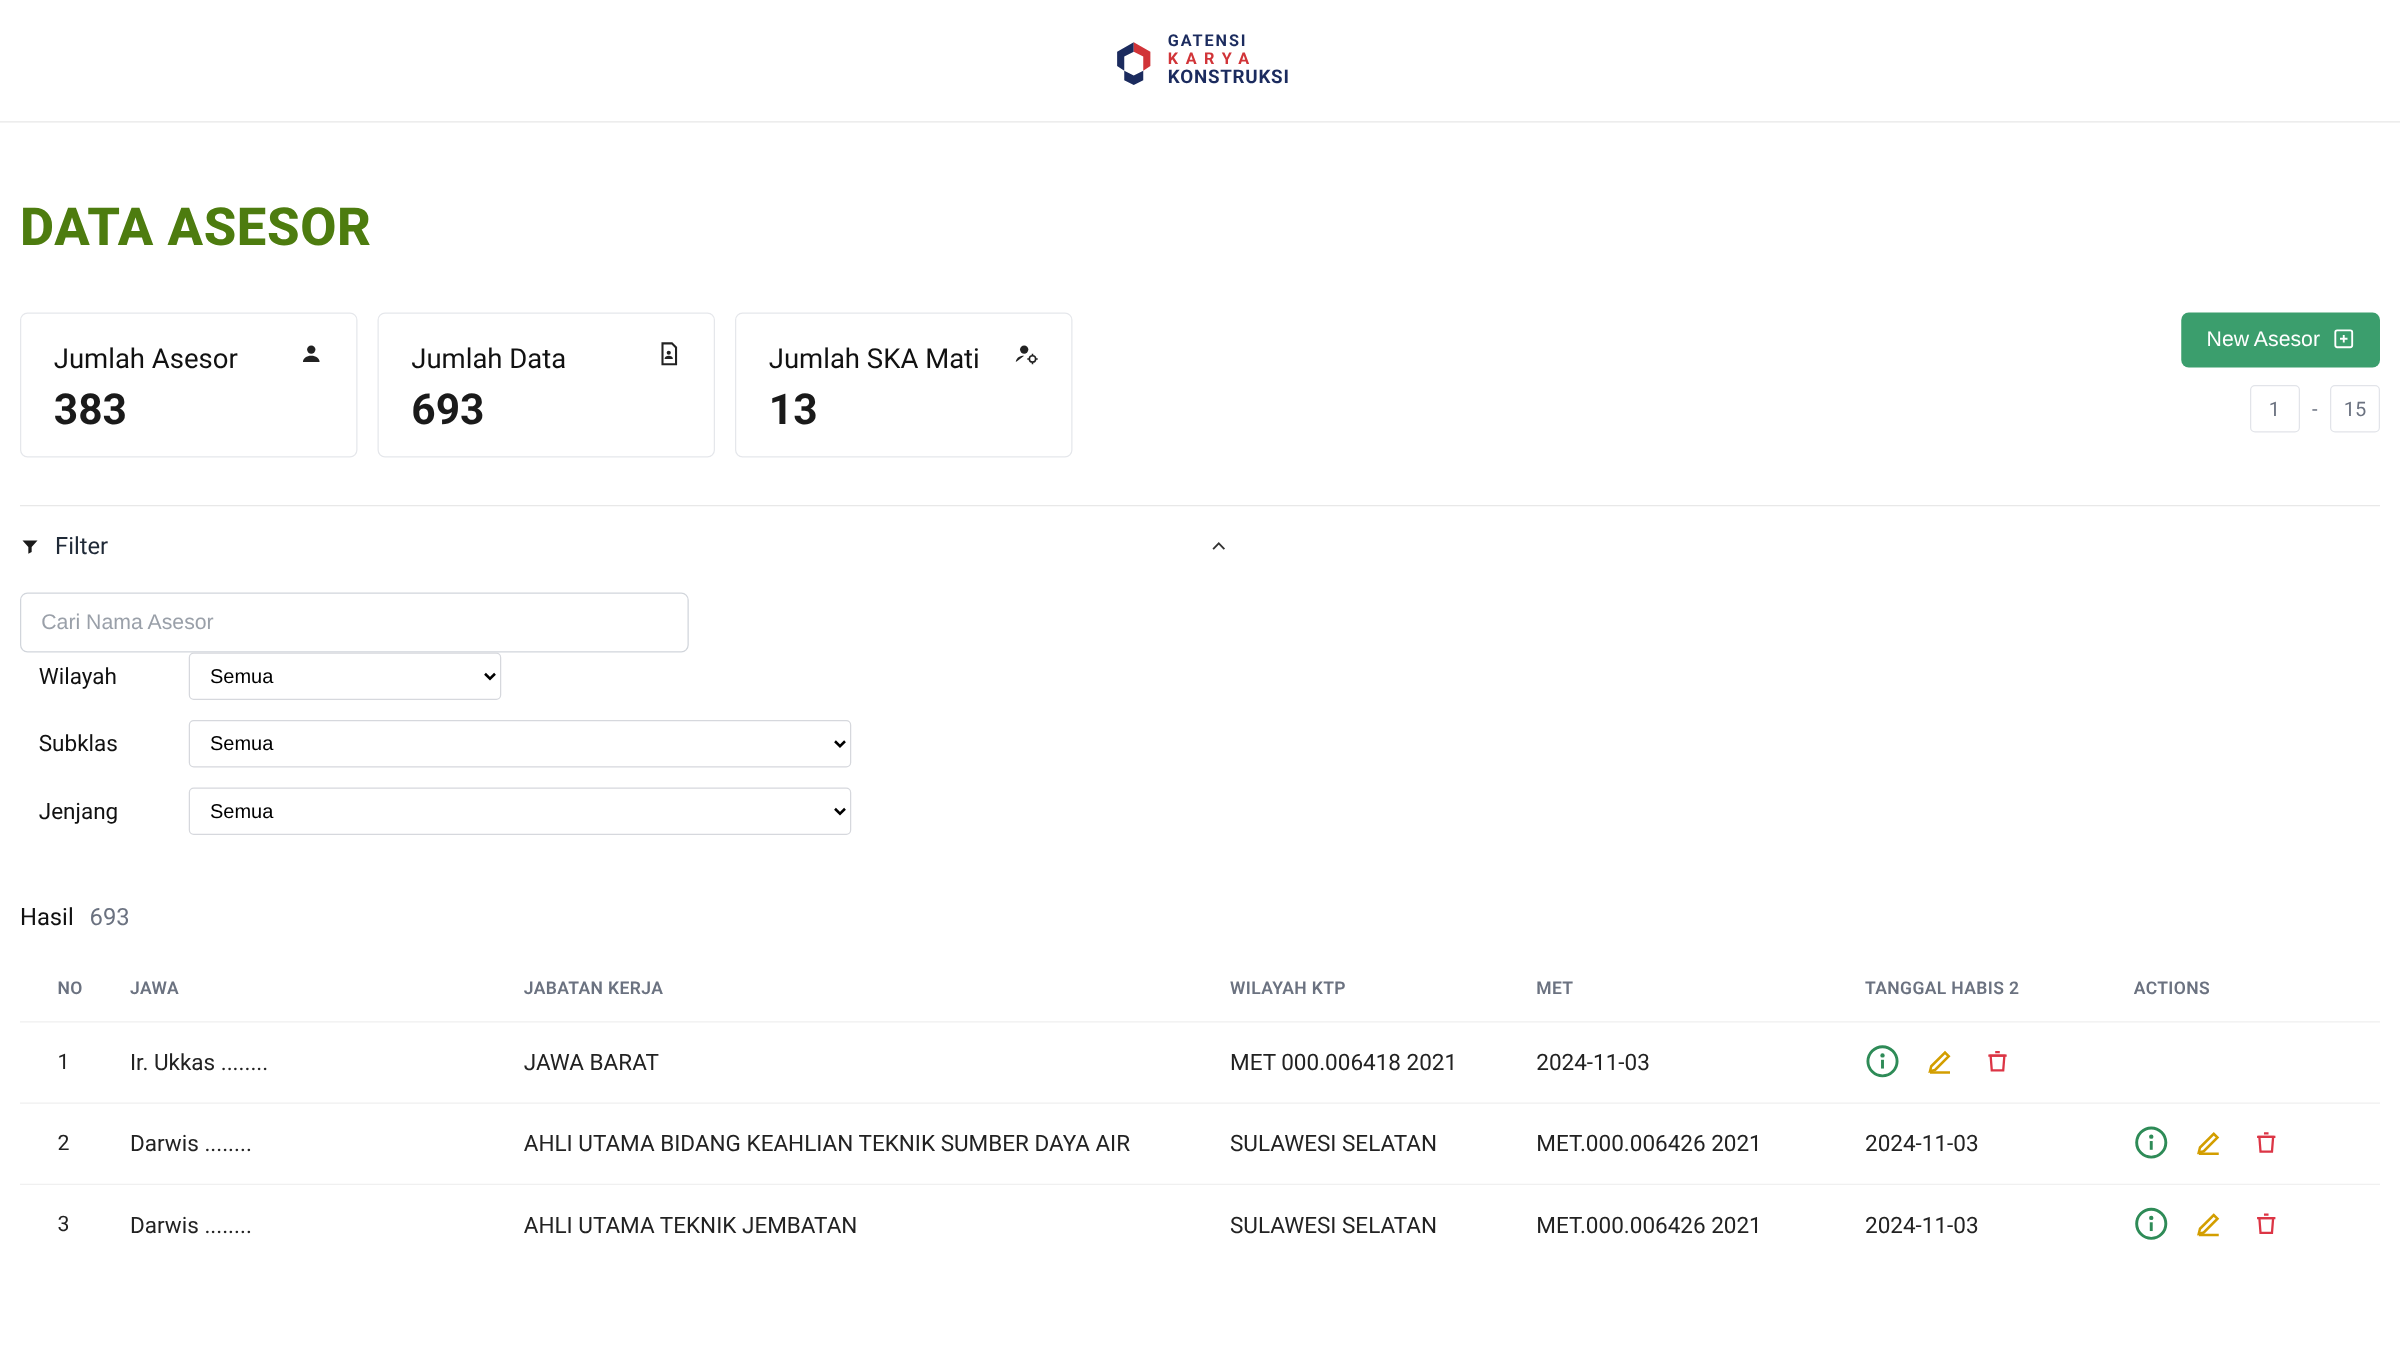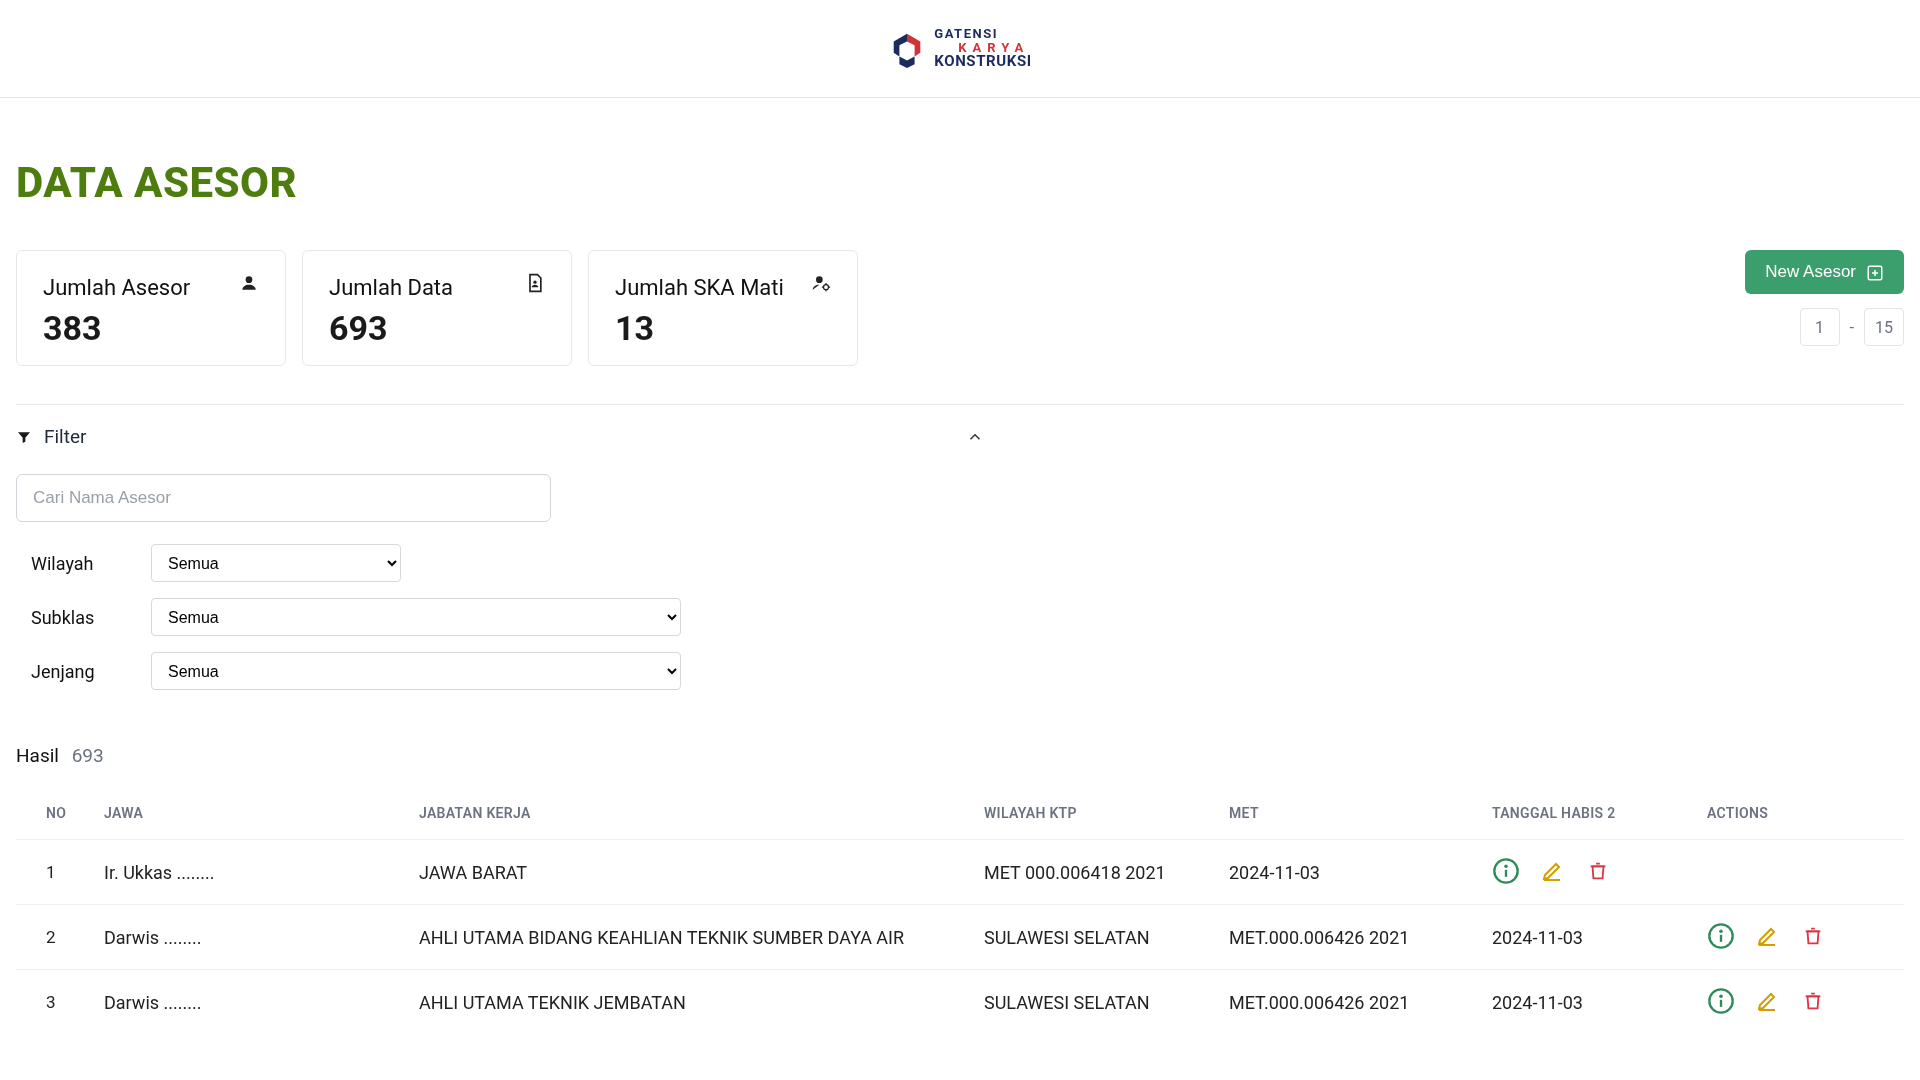--- a/index.html
+++ b/index.html
@@ -30,21 +30,21 @@
 }
 .logo-text {
   display: flex;
   flex-direction: column;
   line-height: 1.05;
   font-weight: 700;
   font-size: 13px;
   letter-spacing: 1.5px;
 }
 .logo-text .l1 { color: #1b2b5e; }
-.logo-text .l2 { color: #d13438; letter-spacing: 6px; margin-left: 24px; }
+.logo-text .l2 { color: #d13438; letter-spacing: 6px; }
 .logo-text .l3 { color: #1b2b5e; font-size: 15px; letter-spacing: 0.6px; }
 
 .content {
   padding: 60px 16px 0 16px;
 }
 .page-title {
   font-size: 42px;
   font-weight: 800;
   letter-spacing: 0.5px;
   color: #4d7c0f;
@@ -93,21 +93,21 @@
 }
 .btn-new {
   background: #3b9e6d;
   color: #fff;
   border: none;
   border-radius: 6px;
   padding: 12px 20px;
   font-size: 17px;
   font-weight: 500;
   display: flex;
-  align-items: flex-end;
+  align-items: flex-start;
   gap: 10px;
   cursor: pointer;
 }
 .btn-new svg { width: 18px; height: 18px; }
 .pager {
   display: flex;
   align-items: center;
   gap: 10px;
   font-size: 16px;
   color: #6b7280;
@@ -154,21 +154,20 @@
   padding: 8px 0 10px 0;
 }
 .search-input {
   width: 535px;
   height: 48px;
   border: 1px solid #d1d5db;
   border-radius: 6px;
   padding: 0 16px;
   font-size: 17px;
   color: #333;
-  margin-bottom: 22px;
 }
 .search-input::placeholder { color: #9aa0a9; }
 .filter-row {
   display: flex;
   align-items: center;
   margin-bottom: 16px;
 }
 .filter-label {
   width: 120px;
   font-size: 18px;

